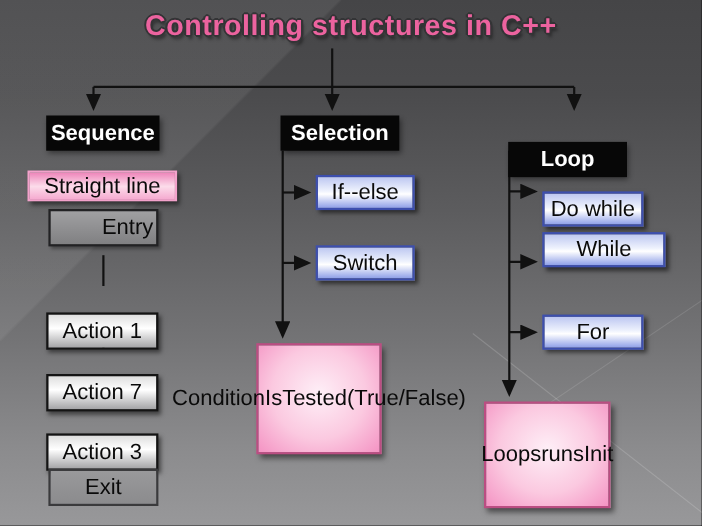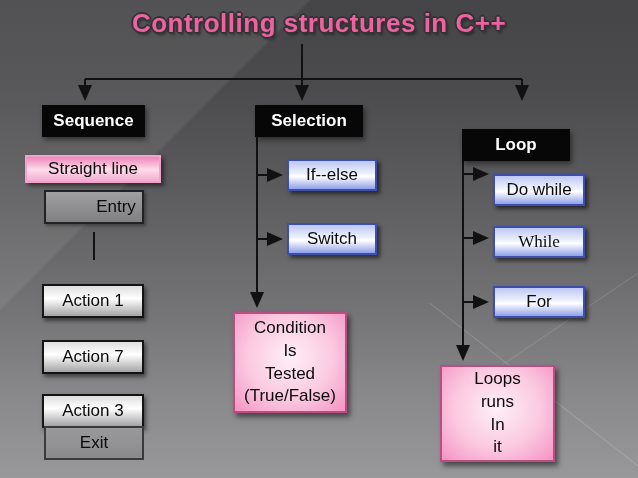--- a/index.html
+++ b/index.html
@@ -18,21 +18,21 @@
 
   .title{
     position:absolute;top:8px;left:0;width:100%;text-align:center;
     font-size:26px;font-weight:bold;letter-spacing:0.5px;color:#ec639f;
     text-shadow:-2px 0 0 #343436,2px 0 0 #343436,0 -2px 0 #343436,0 2px 0 #343436,
       -1px -1px 0 #343436,1px -1px 0 #343436,-1px 1px 0 #343436,1px 1px 0 #343436,
       2px 3px 3px rgba(0,0,0,0.45);
   }
 
   .box{position:absolute;display:flex;align-items:center;justify-content:center;
-    text-align:center;font-size:17px;color:#0a0a0a;box-sizing:border-box;}
+    text-align:center;font-size:20px;color:#0a0a0a;box-sizing:border-box;}
 
   .hdr{background:#070707;color:#fff;font-weight:bold;
     box-shadow:2px 3px 5px rgba(0,0,0,0.45);}
   .hdr-sequence{left:42px;top:105px;width:103px;height:32px;}
   .hdr-selection{left:255px;top:105px;width:108px;height:32px;}
   .hdr-loop{left:462px;top:105px;width:108px;height:32px;margin-top:24px;}
 
   .pink-small{
     left:25px;top:155px;width:136px;height:28px;
     border:2px solid #f3a2cb;
@@ -53,24 +53,24 @@
   .step-a1{top:260px;}
   .step-a2{top:316px;}
   .step-a3{top:370px;}
 
   .blue{width:90px;height:32px;border:2px solid #3d4fae;
     background:linear-gradient(180deg,#bdc7f1 0%,#eef2fd 45%,#ffffff 55%,#8fa0e8 100%);
     box-shadow:3px 3px 4px rgba(0,0,0,0.55);}
   .opt-ifelse{left:287px;top:159px;}
   .opt-switch{left:287px;top:223px;}
   .opt-dowhile{left:493px;top:158px;width:92px;margin-top:16px;}
-  .opt-while{left:493px;top:226px;width:92px;font-family:Liberation Serif, serif;}
+  .opt-while{left:493px;top:211px;width:112px;}
   .opt-for{left:493px;top:286px;width:92px;}
 
-  .pink-big{flex-direction:column;line-height:1.35;
+  .pink-big{flex-direction:row;line-height:1.35;
     border:2px solid #bb4d82;
     background:radial-gradient(ellipse at 50% 45%,#feeff7 0%,#fbc9e0 55%,#f493c3 100%);
     box-shadow:3px 4px 5px rgba(0,0,0,0.5);}
   .note-condition{left:233px;top:312px;width:114px;height:101px;}
   .note-loops{left:440px;top:365px;width:115px;height:97px;}
 
   .connectors{position:absolute;left:0;top:0;width:638px;height:478px;pointer-events:none;}
 </style>
 </head>
 <body>

